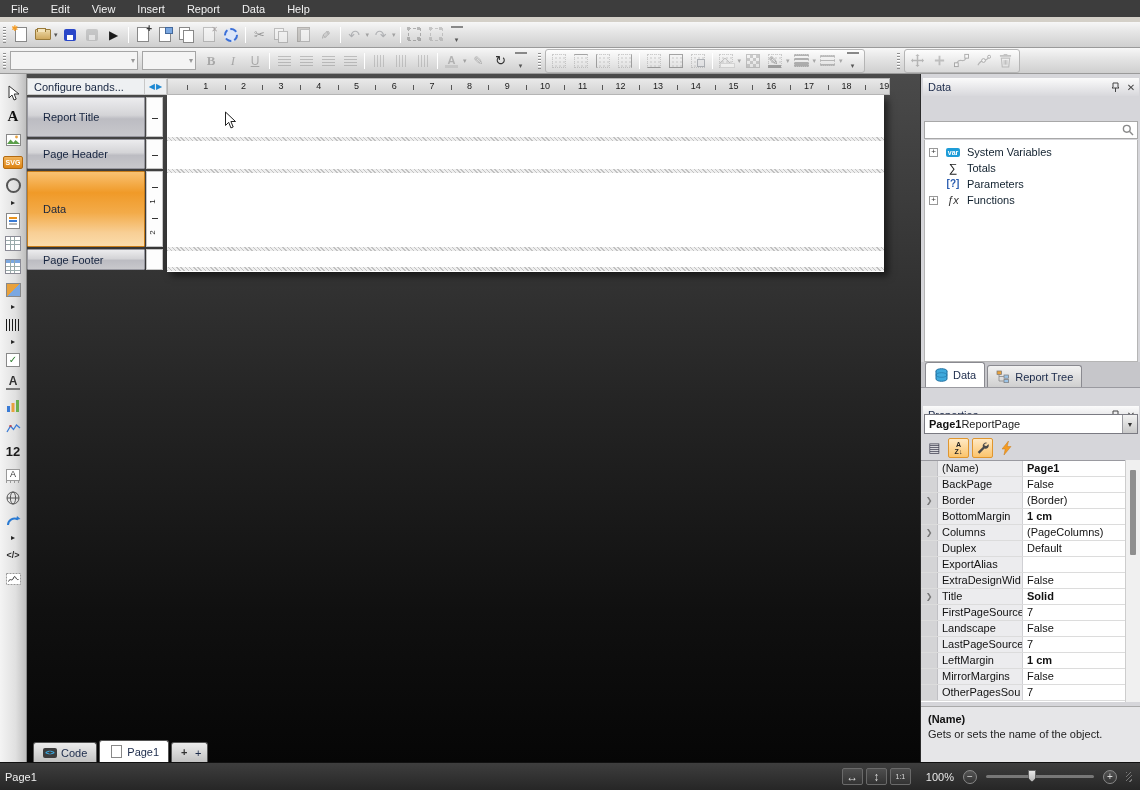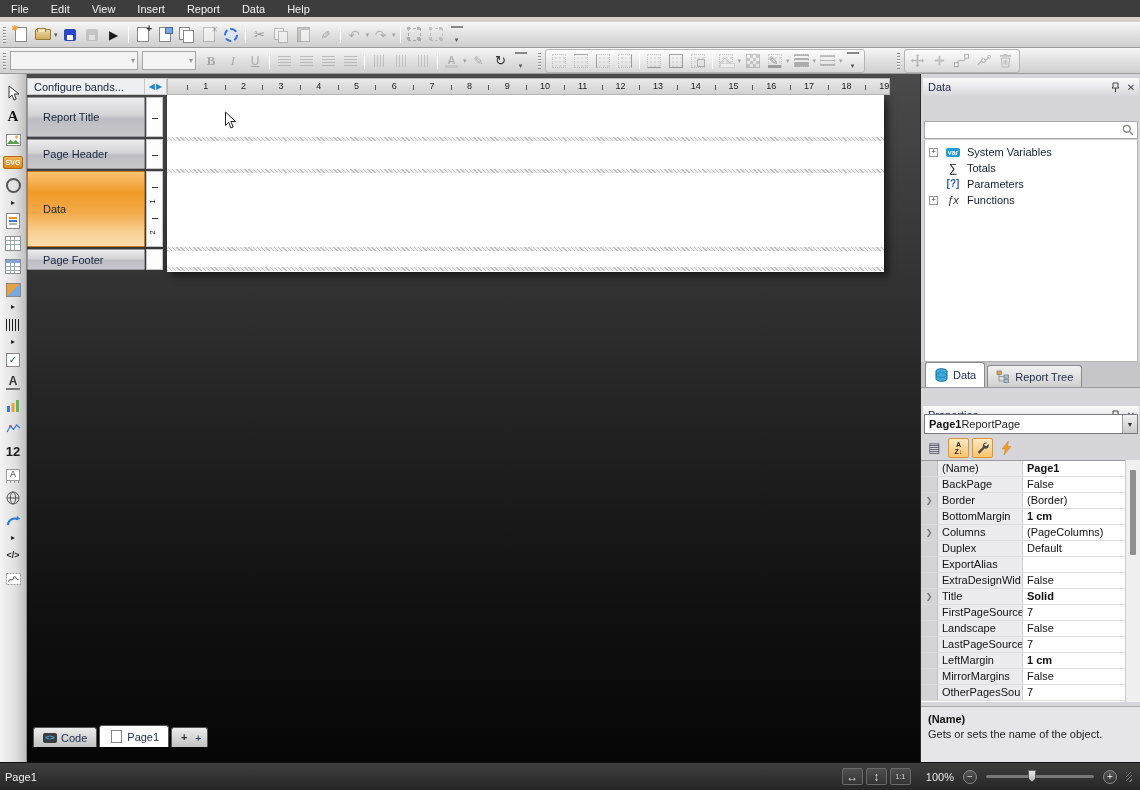--- a/index.html
+++ b/index.html
@@ -129,21 +129,21 @@
 .vblock { background:#fdfdfd; border:1px solid #c5c5c5; margin-bottom:2px; position:relative; }
 .vdash { position:absolute; left:5px; width:6px; height:1px; background:#333; }
 .vnum { position:absolute; left:3px; font-size:8px; color:#222; transform:rotate(-90deg); }
 
 
 #page { position:absolute; left:167px; top:21px; width:717px; height:177px; background:#fff; box-shadow:4px 4px 7px rgba(0,0,0,.55); z-index:1; }
 .band-sep { position:absolute; left:0; width:717px; height:4px; background:repeating-linear-gradient(45deg,#c2c2c2 0 1px,#efefef 1px 3px); }
 #cursor { position:absolute; left:224px; top:37px; z-index:5; }
 
 
-#doc-tabs { position:absolute; left:27px; bottom:15px; height:22px; display:flex; align-items:flex-end; z-index:3; padding-left:6px; }
+#doc-tabs { position:absolute; left:27px; bottom:0; height:22px; display:flex; align-items:flex-end; z-index:3; padding-left:6px; }
 .dtab { height:20px; display:flex; align-items:center; gap:4px; padding:0 9px; margin-right:2px; background:linear-gradient(180deg,#ececec,#c2c2c2); border:1px solid #555; border-bottom:none; border-radius:3px 3px 0 0; color:#1b2a4a; }
 .dtab.active { background:#fff; height:22px; }
 .i-code::before { content:"<>"; font-size:8px; font-weight:bold; color:#3ab4f2; background:#3c3c3c; padding:1px 2px; border-radius:2px; }
 .i-page::before { content:""; width:9px; height:11px; background:#fff; border:1px solid #888; }
 .i-add-tab::before { content:"+"; font-weight:bold; color:#333; font-size:11px; }
 .dtab.plus { padding:0 5px; }
 
 
 #right-panel { position:absolute; left:920px; top:74px; width:220px; height:688px; background:#d6d6da; border-left:1px solid #2a2a2a; z-index:4; }
 .panel-header { position:absolute; left:2px; width:216px; height:18px; background:linear-gradient(180deg,#fbfbfb,#d8d8dc); display:flex; align-items:center; color:#1b2a4a; padding-left:5px; }

